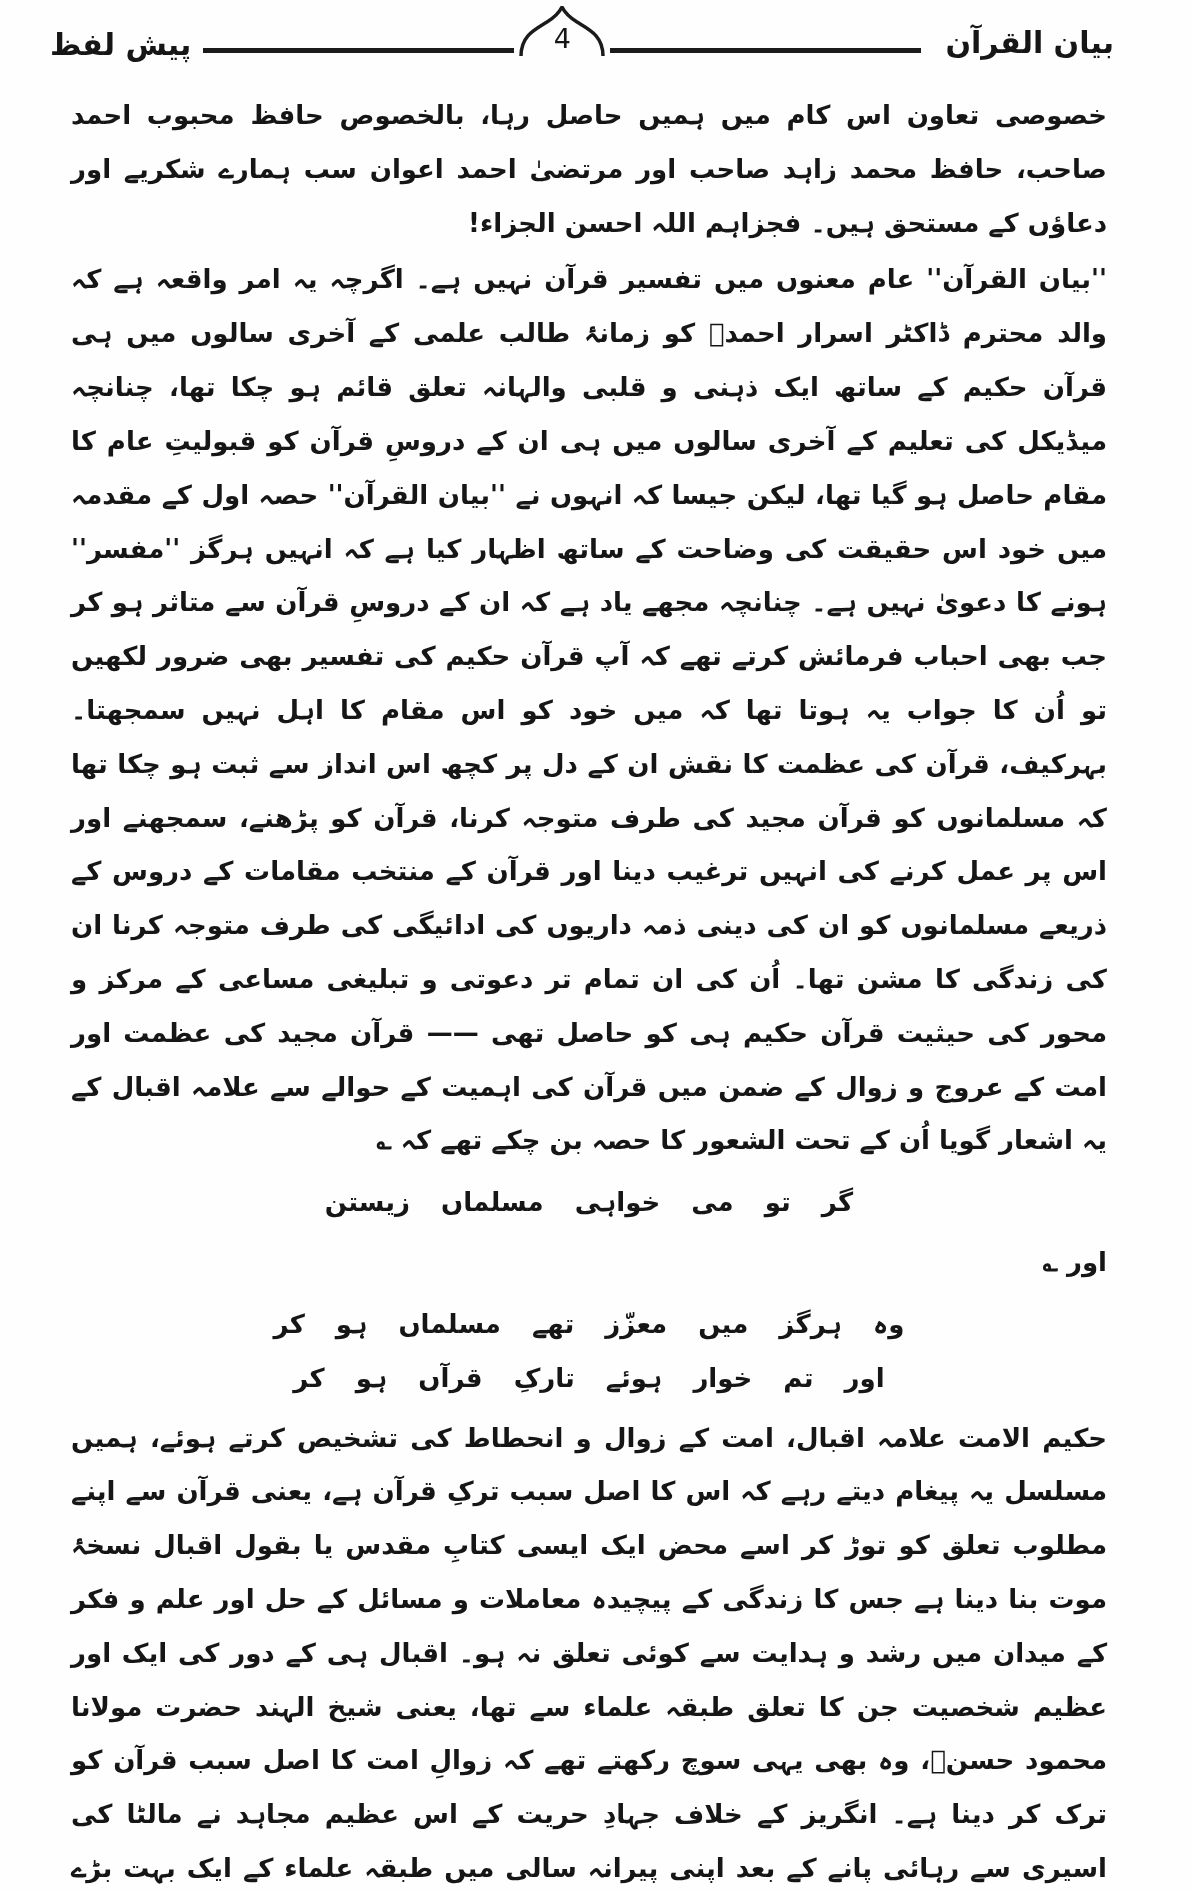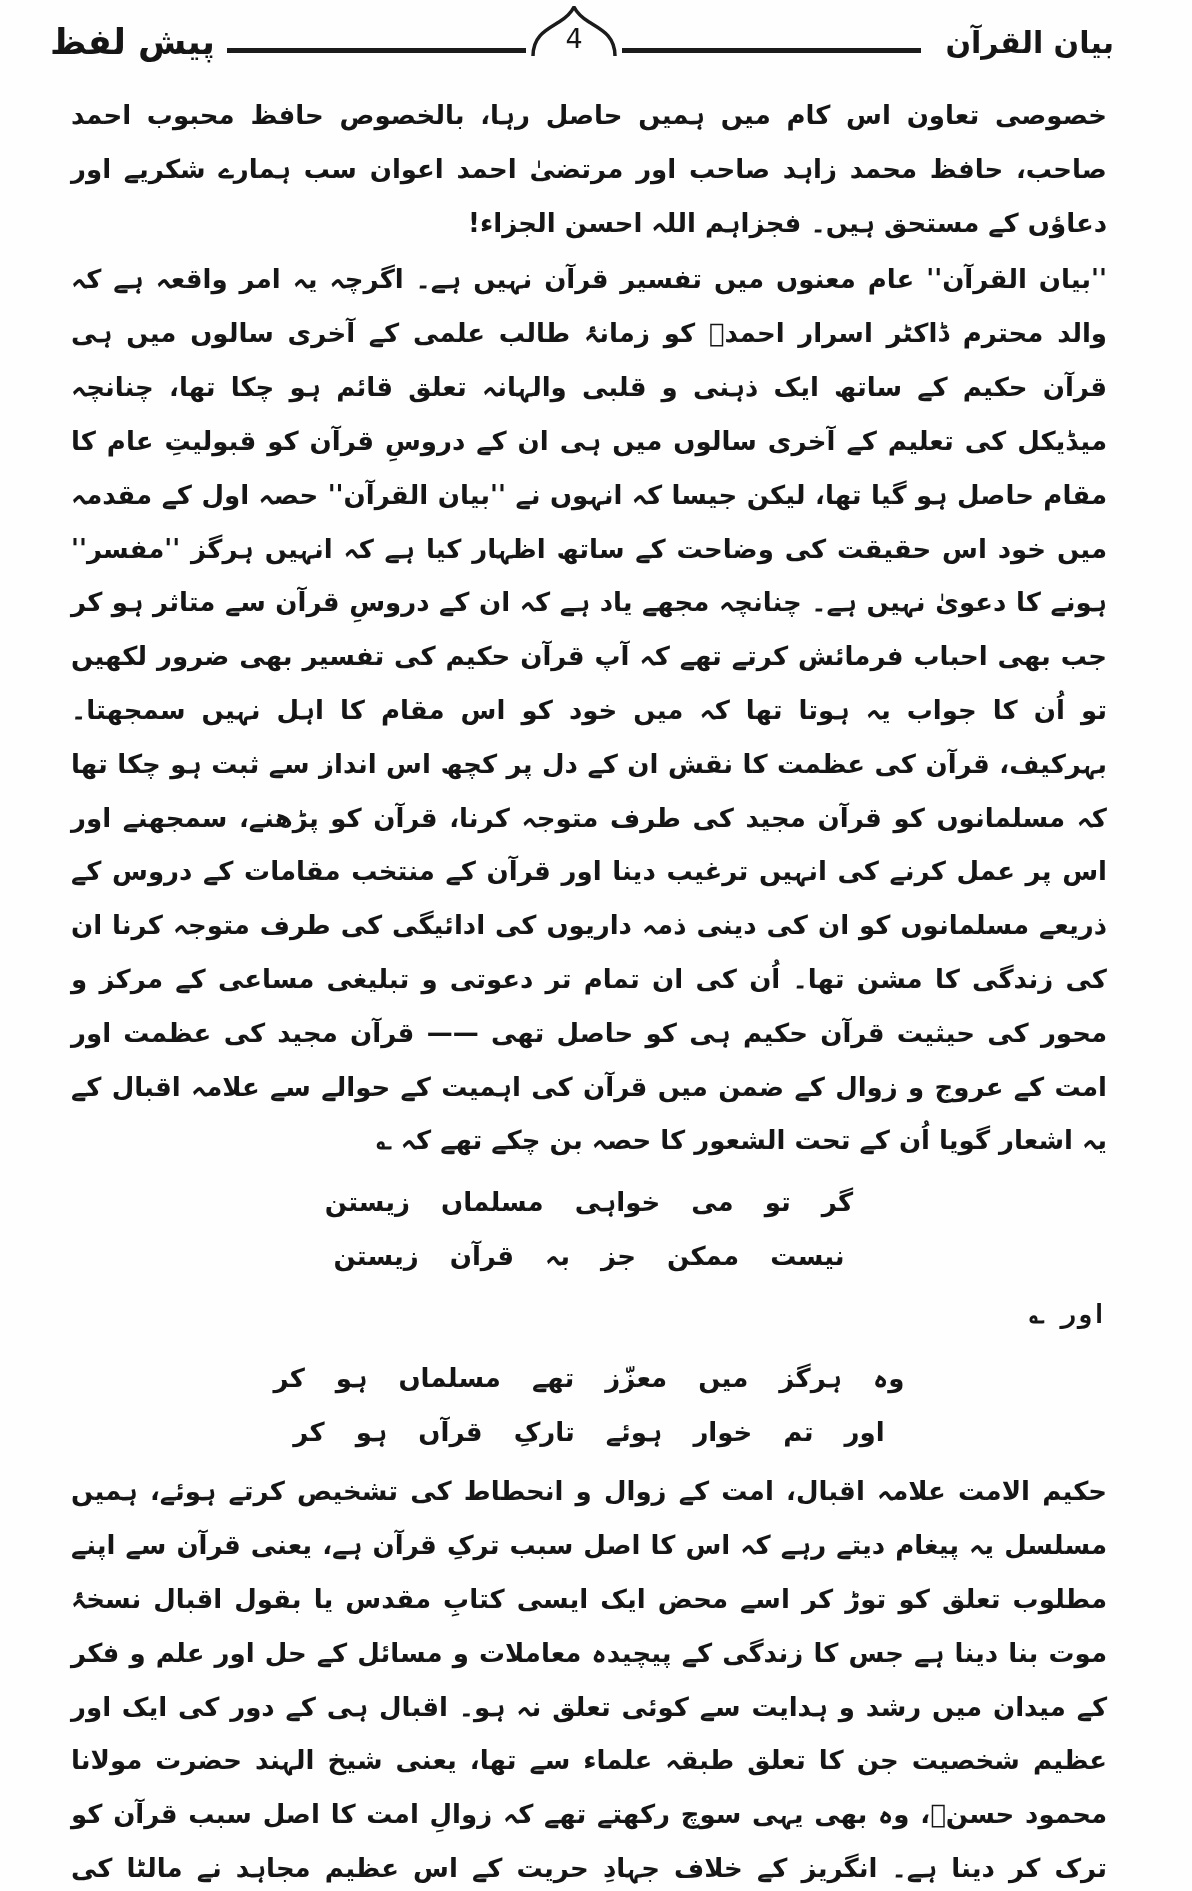--- a/index.html
+++ b/index.html
@@ -24,21 +24,21 @@
   }
   .book-title {
     font-size: 30px;
     font-weight: 700;
     letter-spacing: 1px;
     padding-bottom: 2px;
     margin-left: 24px;
     white-space: nowrap;
   }
   .section-title {
-    font-size: 35px;
+    font-size: 30px;
     font-weight: 700;
     padding-bottom: 0;
     margin-right: 12px;
     white-space: nowrap;
   }
   .head-rule {
     flex: 1;
     height: 5px;
     background: #1b1b1b;
     margin-bottom: 9px;
@@ -73,21 +73,20 @@
   .couplet {
     text-align: right;
     text-align-last: center;
     word-spacing: 22px;
     margin: 8px 0 6px 0;
   }
   .connector-line {
     text-align: center;
     text-align-last: right;
     margin: 6px 0 2px 0;
-    font-family: Liberation Mono, monospace;
   }
 </style>
 </head>
 <body>
 
 <div class="page">
 
   <div class="header">
     <div class="book-title">بیان القرآن</div>
     <div class="head-rule"></div>
@@ -102,21 +101,20 @@
   </div>
 
   <div class="content">
 
     <p>خصوصی تعاون اس کام میں ہمیں حاصل رہا، بالخصوص حافظ محبوب احمد صاحب، حافظ محمد زاہد صاحب اور مرتضیٰ احمد اعوان سب ہمارے شکریے اور دعاؤں کے مستحق ہیں۔ فجزاہم اللہ احسن الجزاء!</p>
 
     <p>''بیان القرآن'' عام معنوں میں تفسیر قرآن نہیں ہے۔ اگرچہ یہ امر واقعہ ہے کہ والد محترم ڈاکٹر اسرار احمدؒ کو زمانۂ طالب علمی کے آخری سالوں میں ہی قرآن حکیم کے ساتھ ایک ذہنی و قلبی والہانہ تعلق قائم ہو چکا تھا، چنانچہ میڈیکل کی تعلیم کے آخری سالوں میں ہی ان کے دروسِ قرآن کو قبولیتِ عام کا مقام حاصل ہو گیا تھا، لیکن جیسا کہ انہوں نے ''بیان القرآن'' حصہ اول کے مقدمہ میں خود اس حقیقت کی وضاحت کے ساتھ اظہار کیا ہے کہ انہیں ہرگز ''مفسر'' ہونے کا دعویٰ نہیں ہے۔ چنانچہ مجھے یاد ہے کہ ان کے دروسِ قرآن سے متاثر ہو کر جب بھی احباب فرمائش کرتے تھے کہ آپ قرآن حکیم کی تفسیر بھی ضرور لکھیں تو اُن کا جواب یہ ہوتا تھا کہ میں خود کو اس مقام کا اہل نہیں سمجھتا۔ بہرکیف، قرآن کی عظمت کا نقش ان کے دل پر کچھ اس انداز سے ثبت ہو چکا تھا کہ مسلمانوں کو قرآن مجید کی طرف متوجہ کرنا، قرآن کو پڑھنے، سمجھنے اور اس پر عمل کرنے کی انہیں ترغیب دینا اور قرآن کے منتخب مقامات کے دروس کے ذریعے مسلمانوں کو ان کی دینی ذمہ داریوں کی ادائیگی کی طرف متوجہ کرنا ان کی زندگی کا مشن تھا۔ اُن کی ان تمام تر دعوتی و تبلیغی مساعی کے مرکز و محور کی حیثیت قرآن حکیم ہی کو حاصل تھی —— قرآن مجید کی عظمت اور امت کے عروج و زوال کے ضمن میں قرآن کی اہمیت کے حوالے سے علامہ اقبال کے یہ اشعار گویا اُن کے تحت الشعور کا حصہ بن چکے تھے کہ ؎</p>
 
     <div class="couplet">
       <div>گر تو می خواہی مسلماں زیستن</div>
-      <div>نیست ممکن جز بہ قرآن زیستن</div>
     </div>
 
     <p class="connector-line">اور ؎</p>
 
     <div class="couplet">
       <div>وہ ہرگز میں معزّز تھے مسلماں ہو کر</div>
       <div>اور تم خوار ہوئے تارکِ قرآں ہو کر</div>
     </div>
 
     <p class="para-centered-last">حکیم الامت علامہ اقبال، امت کے زوال و انحطاط کی تشخیص کرتے ہوئے، ہمیں مسلسل یہ پیغام دیتے رہے کہ اس کا اصل سبب ترکِ قرآن ہے، یعنی قرآن سے اپنے مطلوب تعلق کو توڑ کر اسے محض ایک ایسی کتابِ مقدس یا بقول اقبال نسخۂ موت بنا دینا ہے جس کا زندگی کے پیچیدہ معاملات و مسائل کے حل اور علم و فکر کے میدان میں رشد و ہدایت سے کوئی تعلق نہ ہو۔ اقبال ہی کے دور کی ایک اور عظیم شخصیت جن کا تعلق طبقہ علماء سے تھا، یعنی شیخ الہند حضرت مولانا محمود حسنؒ، وہ بھی یہی سوچ رکھتے تھے کہ زوالِ امت کا اصل سبب قرآن کو ترک کر دینا ہے۔ انگریز کے خلاف جہادِ حریت کے اس عظیم مجاہد نے مالٹا کی اسیری سے رہائی پانے کے بعد اپنی پیرانہ سالی میں طبقہ علماء کے ایک بہت بڑے اجتماع سے خطاب کرتے ہوئے فرمایا تھا:</p>

